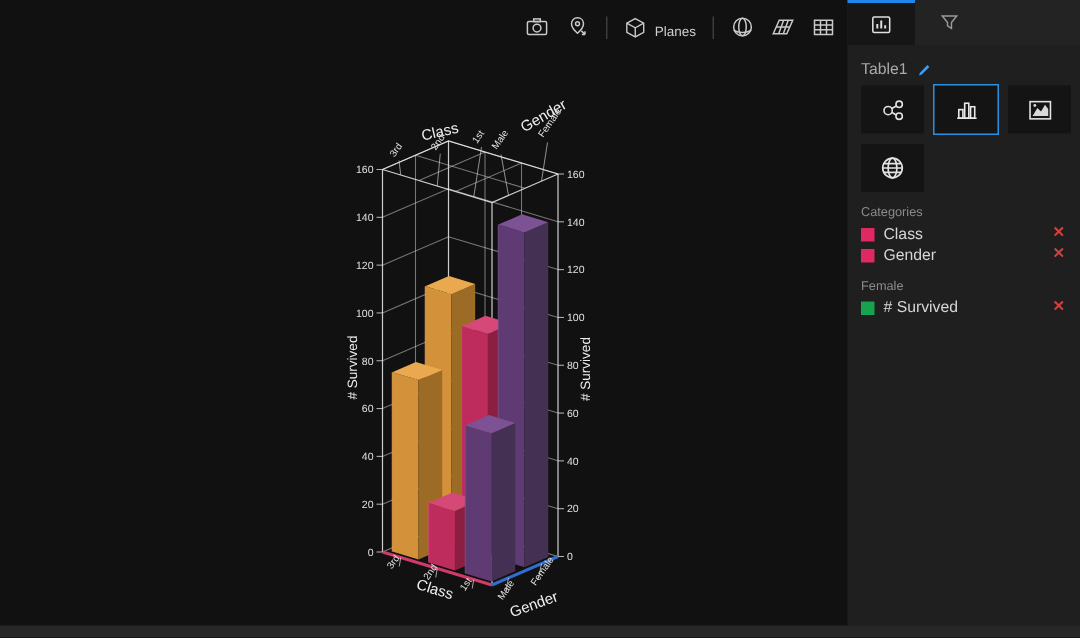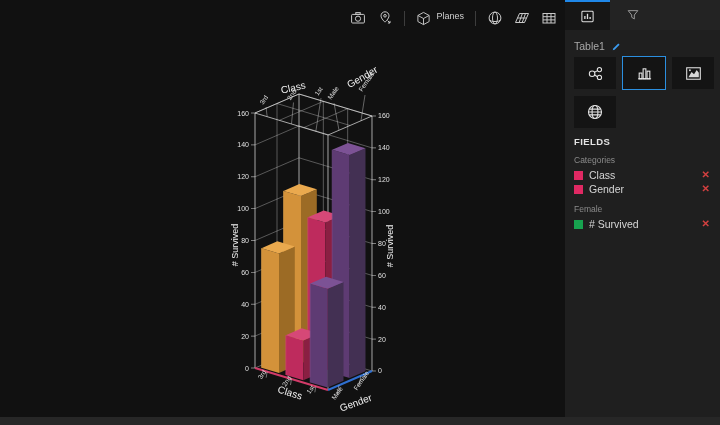--- a/index.html
+++ b/index.html
@@ -1,21 +1,21 @@
 <!DOCTYPE html>
 <html><head>
 <meta charset="utf-8">
 <style>
   *{margin:0;padding:0;box-sizing:border-box}
   html,body{width:720px;height:425px;overflow:hidden}
   body{background:#101010;font-family:"Liberation Sans",sans-serif;position:relative}
   .canvas{position:absolute;left:0;top:0;width:565px;height:417px;background:#111111}
   #chart3d{position:absolute;left:0;top:0;width:565px;height:417px}
   .toolbar{position:absolute;top:6px;right:8px;height:24px;display:flex;align-items:center;gap:11px;z-index:5}
-  .tbtn{display:flex;align-items:flex-start;gap:5px;color:#cfcfcf;cursor:default}
+  .tbtn{display:flex;align-items:flex-end;gap:5px;color:#cfcfcf;cursor:default}
   .tbtn svg{display:block}
   .tdiv{width:1px;height:15px;background:#3d3d3d}
   .planes-label{font-size:9px;color:#cfcfcf}
   .sidebar{position:absolute;right:0;top:0;width:155px;height:425px;background:#1f1f1f}
   .tabs{display:flex;height:30px;background:#232323}
   .tab{width:45px;height:30px;display:flex;align-items:center;justify-content:center}
   .tab.active{background:#161616;border-top:2px solid #1f87e8}
   .scontent{padding:5px 10px 0 9px}
   .shead{font-size:9.5px;font-weight:bold;color:#e3e3e3;letter-spacing:.4px;margin:8px 0 4px}
   .dataset-row{display:flex;align-items:flex-end;gap:6px;color:#a9a9a9;font-size:10.5px;margin:5px 0 2px}
@@ -236,21 +236,20 @@
         </svg>
       </div>
       <div class="tile">
         <svg width="18" height="18" viewBox="0 0 16 16" fill="none" stroke="#e2e2e2" stroke-width="1">
           <circle cx="8" cy="8" r="5.8"></circle>
           <ellipse cx="8" cy="8" rx="2.6" ry="5.8"></ellipse>
           <path d="M3 5.4 H13 M2.2 8 H13.8 M3 10.6 H13"></path>
         </svg>
       </div>
     </div>
-    <div class="shead">FIELDS</div>
     <div class="sub">Categories</div>
     <div class="frow">
       <span class="swatch" style="background: rgb(224, 41, 99);"></span>
       <span>Class</span>
       <span class="x">✕</span>
     </div>
     <div class="frow">
       <span class="swatch" style="background: rgb(224, 41, 99);"></span>
       <span>Gender</span>
       <span class="x">✕</span>

